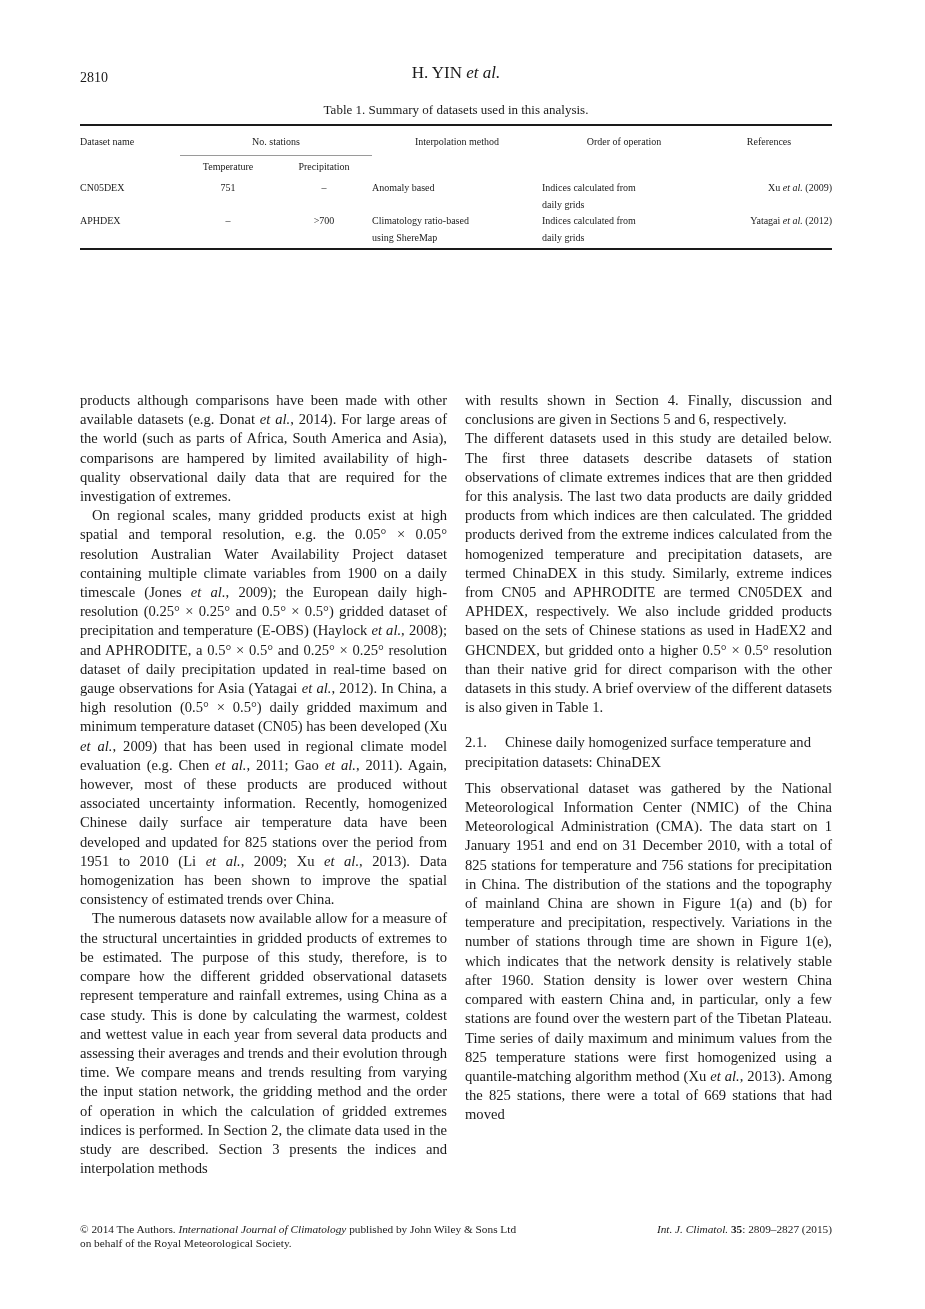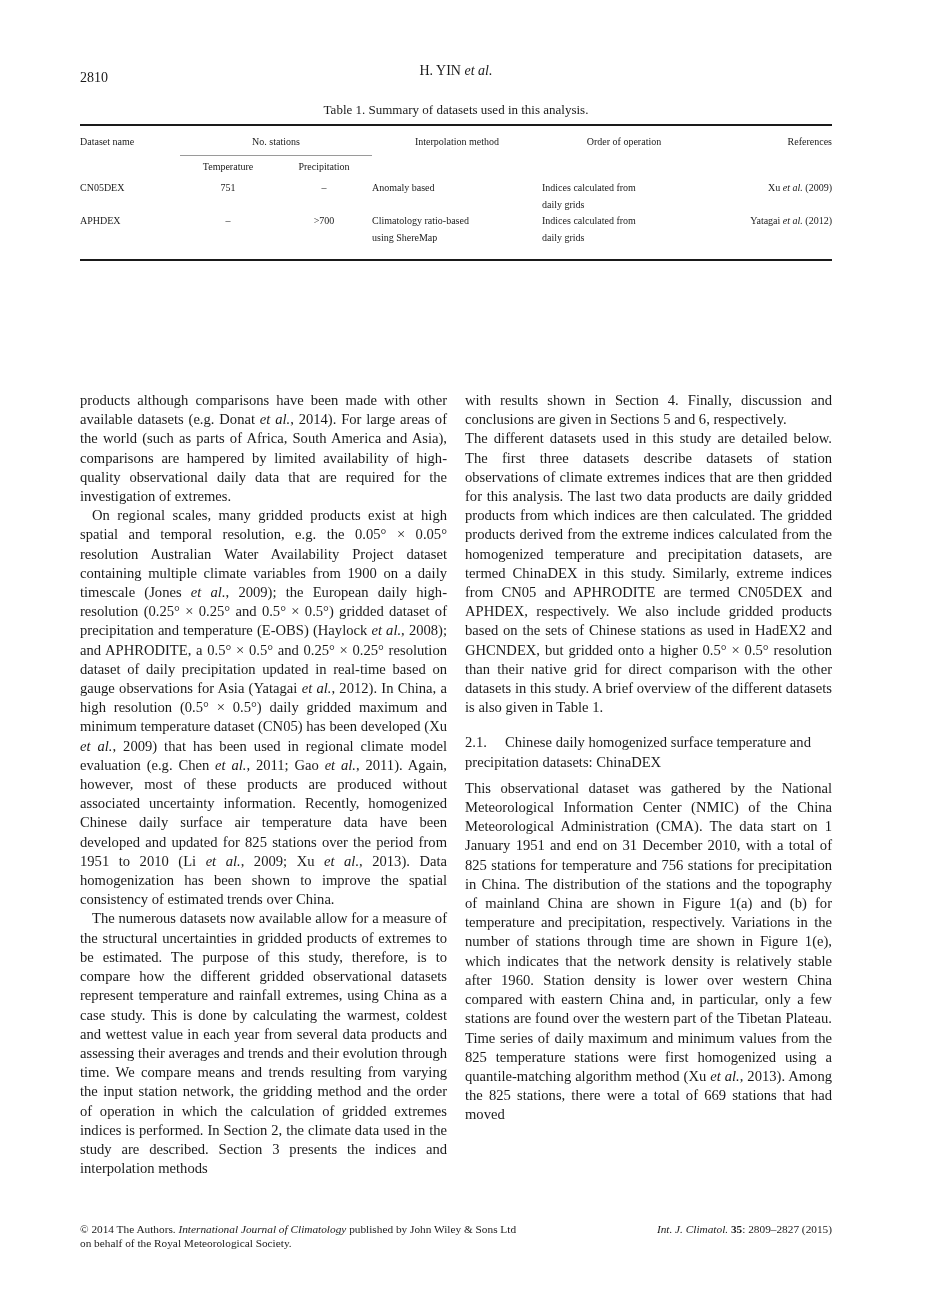--- a/index.html
+++ b/index.html
@@ -2,41 +2,41 @@
 <html><head>
   <meta charset="utf-8">
   <style>
     html, body { margin: 0; padding: 0; background: #ffffff; }
     body {
       width: 925px; height: 1309px; position: relative; overflow: hidden;
       font-family: "Liberation Serif", "DejaVu Serif", serif; color: #1a1a1a;
     }
     .running-head { position: absolute; top: 62px; left: 80px; width: 752px; height: 20px; font-size: 13px; }
     .page-num { position: absolute; left: 0; top: 8px; font-size: 14px; }
-    .author-head { position: absolute; left: 0; width: 100%; text-align: center; top: 1px; font-size: 14px; }
+    .author-head { position: absolute; left: 0; width: 100%; text-align: center; top: 1px; font-size: 17px; }
     .table-caption { position: absolute; top: 102px; left: 80px; width: 752px; text-align: center; font-size: 13px; }
     .table-wrap { position: absolute; top: 124px; left: 80px; width: 752px; }
     table { width: 100%; border-collapse: collapse; font-size: 10px; line-height: 16.5px; }
     .rule-top { border-top: 2px solid #1a1a1a; }
     .rule-mid { border-top: 1px solid #1a1a1a; }
     .rule-bot { border-bottom: 2px solid #1a1a1a; }
     th { font-weight: normal; text-align: left; padding: 0; vertical-align: top; }
     td { padding: 0; vertical-align: top; }
     .c-name { width: 100px; }
     .c-temp { width: 96px; text-align: center; }
     .c-prec { width: 96px; text-align: center; }
     .c-interp { width: 170px; }
     .c-order { width: 164px; }
     .c-ref { text-align: right; }
     .hdr1 th { padding-top: 8px; padding-bottom: 4px; }
     .hdr2 th { padding-top: 3px; padding-bottom: 5px; }
     .subrule { border-bottom: 1px solid #9a9a9a; }
     .body-row td { padding-top: 0; }
     .first-row td { padding-top: 7px; }
-    .last-row td { padding-bottom: 13px; }
+    .last-row td { padding-bottom: 2px; }
     .col { position: absolute; top: 391px; width: 367px; font-size: 14.6px; line-height: 19.2px; text-align: justify; }
     .col-left { left: 80px; }
     .col-right { left: 465px; }
     .col p { margin: 0; }
     .indent { text-indent: 12px; }
     .section-title { font-weight: bold; margin: 40px 0 12px 0 !important; }
     .section-title .num { display: inline-block; width: 33px; }
     .subsection-title { margin: 16px 0 7px 0 !important; text-align: left; }
     .subsection-title .num { display: inline-block; width: 40px; }
     i, em { font-style: italic; }
@@ -55,21 +55,21 @@
 <div class="table-caption">Table 1. Summary of datasets used in this analysis.</div>
 
 <div class="table-wrap">
   <table>
     <thead>
       <tr class="hdr1 rule-top">
         <th class="c-name">Dataset name</th>
         <th colspan="2" style="text-align:center;" class="subrule">No. stations</th>
         <th class="c-interp" style="text-align:center;">Interpolation method</th>
         <th class="c-order" style="text-align:center;">Order of operation</th>
-        <th class="c-ref" style="text-align:right;">References</th>
+        <th class="c-ref" style="text-align:center;">References</th>
       </tr>
       <tr class="hdr2">
         <th></th>
         <th class="c-temp">Temperature</th>
         <th class="c-prec">Precipitation</th>
         <th></th>
           <th></th>
           <th></th>
       </tr>
     </thead>

